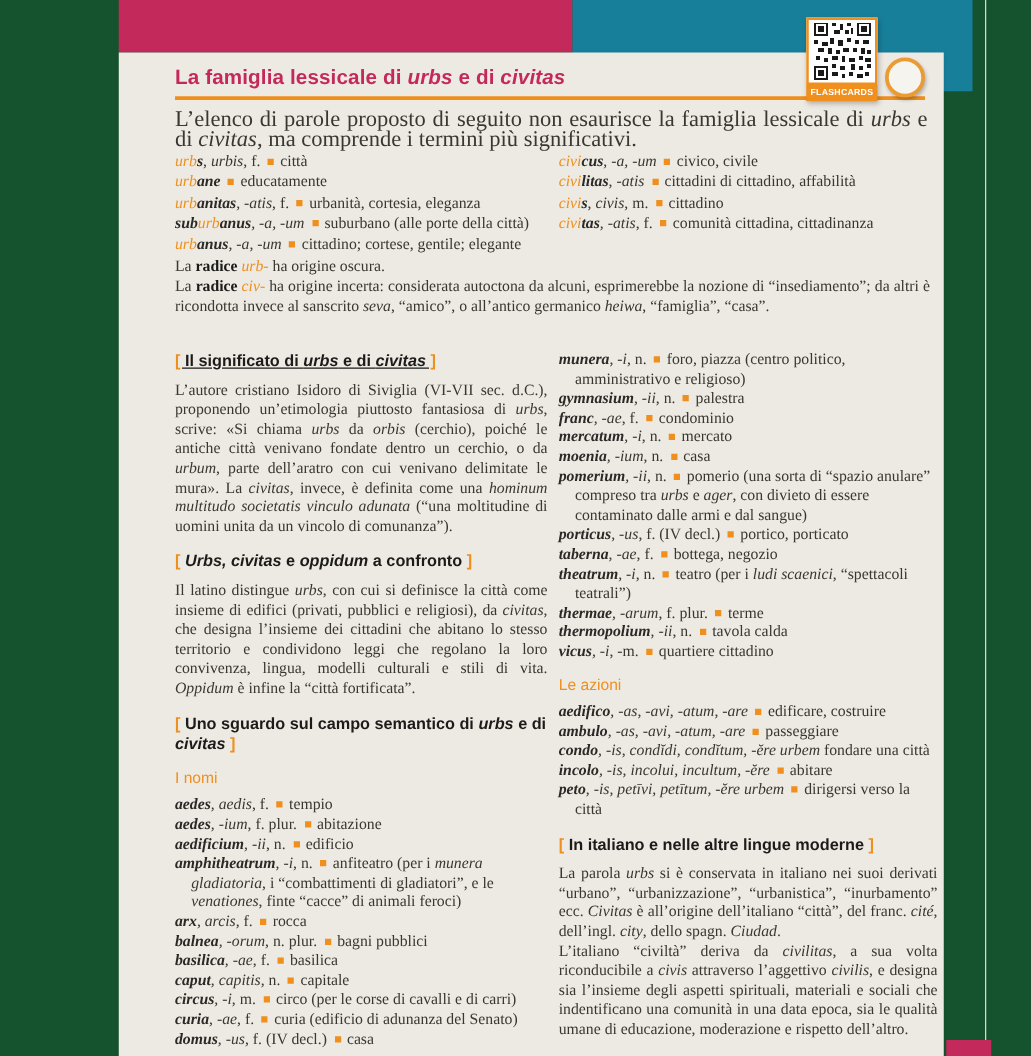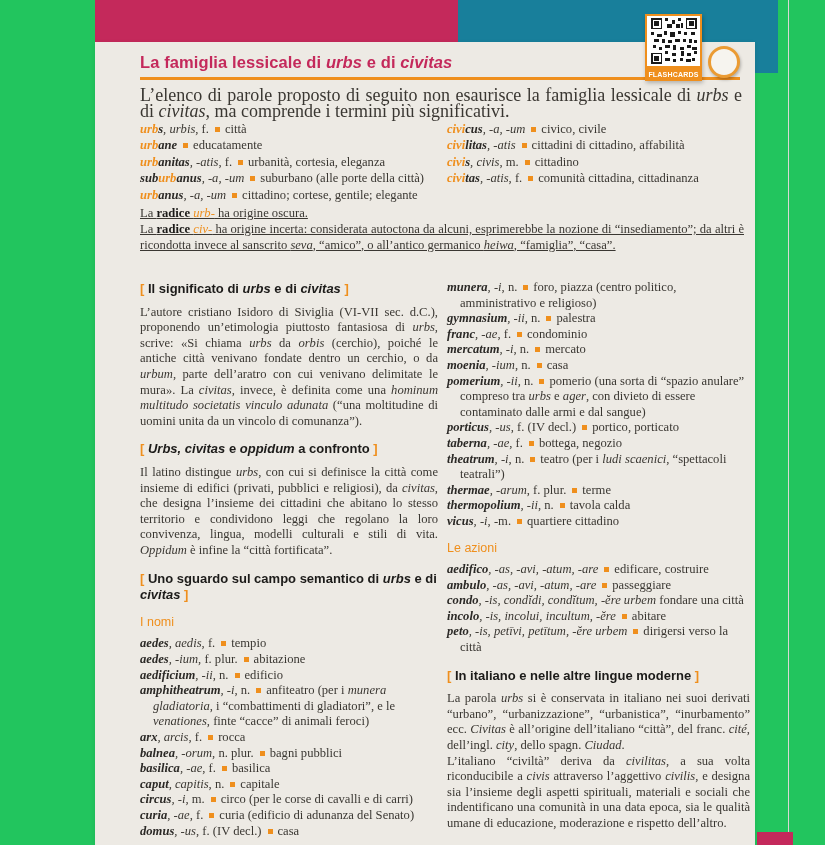--- a/index.html
+++ b/index.html
@@ -7,21 +7,21 @@
     --teal:#187f9b;
     --orange:#ef8f1d;
     --page:#edeae4;
     --ink:#3a3732;
     --ink-dark:#1c1b19;
   }
   *{margin:0;padding:0;box-sizing:border-box;}
   html,body{background:#fafaf8;}
   .canvas{
     position:relative;width:825px;height:845px;overflow:hidden;
-    background:#22c55e;
+    background:#14532d;
     font-family:"Liberation Serif",serif;
     color:var(--ink);
   }
   .bar-crimson{position:absolute;left:95px;top:0;width:363px;height:42px;background:var(--crimson);}
   .bar-teal{position:absolute;left:458px;top:0;width:320px;height:73px;background:var(--teal);}
   .edge-line{position:absolute;left:788px;top:0;width:1px;height:845px;background:#d9d8d4;}
   .corner-crimson{position:absolute;left:757px;top:832px;width:36px;height:13px;background:var(--crimson);}
   .sheet{
     position:absolute;left:95px;top:42px;width:660px;height:803px;
     background:var(--page);box-shadow:0 1px 4px rgba(0,0,0,.10);
@@ -31,45 +31,45 @@
     position:absolute;left:45px;top:11px;width:560px;
     font-family:"Liberation Sans",sans-serif;font-weight:bold;font-size:16.5px;
     color:var(--crimson);letter-spacing:.1px;
   }
   .title-rule{position:absolute;left:45px;top:35px;width:600px;height:3px;background:var(--orange);}
   .intro{position:absolute;left:45px;top:46px;width:602px;font-size:18px;line-height:15.7px;text-align:justify;}
   
   .toplist{position:absolute;top:79px;font-size:12.6px;line-height:16.4px;}
   .toplist.tl-left{left:45px;width:302px;}
   .toplist.tl-right{left:352px;width:305px;}
-  .radice{position:absolute;left:45px;top:164px;width:604px;font-size:12.6px;line-height:15.8px;text-align:justify;text-decoration:underline;}
+  .radice{position:absolute;left:45px;top:164px;width:604px;font-size:12.6px;line-height:15.8px;text-align:justify;}
   .radice .entry{padding-left:0;text-indent:0;}
   
   .col{position:absolute;top:238px;font-size:12.6px;line-height:15.6px;}
   .colL{left:45px;width:298px;}
   .colR{left:352px;width:303px;}
   .sec-h{
     font-family:"Liberation Sans",sans-serif;font-weight:bold;font-size:13px;line-height:1.28;
     color:var(--ink-dark);margin:12px 0 7px;
   }
-  .sec-h.first{margin-top:1px;}
+  .sec-h.first{margin-top:1px;text-decoration:underline;}
   .sub-h{
     font-family:"Liberation Sans",sans-serif;font-weight:normal;font-size:12.5px;
     color:var(--orange);margin:11px 0 6px;
   }
   .body-p{text-align:justify;margin:0;}
   .entry{padding-left:13px;text-indent:-13px;}
   
   .sg-t{}
   .sg-i{font-style:italic;}
   .sg-b{font-weight:bold;color:var(--ink-dark);}
   .sg-bi{font-weight:bold;font-style:italic;color:#2b2926;}
   .sg-o{color:var(--orange);}
   .sg-oi{color:var(--orange);font-style:italic;}
-  .sg-obi{color:var(--orange);font-weight:bold;font-style:italic;margin-top:11px;}
+  .sg-obi{color:var(--orange);font-weight:normal;font-style:italic;margin-top:11px;}
   .sq{
     display:inline-block;width:5px;height:5px;background:var(--orange);
     margin:0 5px 1px 6px;
   }
   
   .qr-wrap{position:absolute;left:645px;top:14px;width:57px;cursor:pointer;filter:drop-shadow(1px 2px 2px rgba(0,0,0,.25));}
   .qr-box{
     width:57px;height:54px;background:#fff;border:2px solid var(--orange);
     display:flex;align-items:center;justify-content:center;
   }

